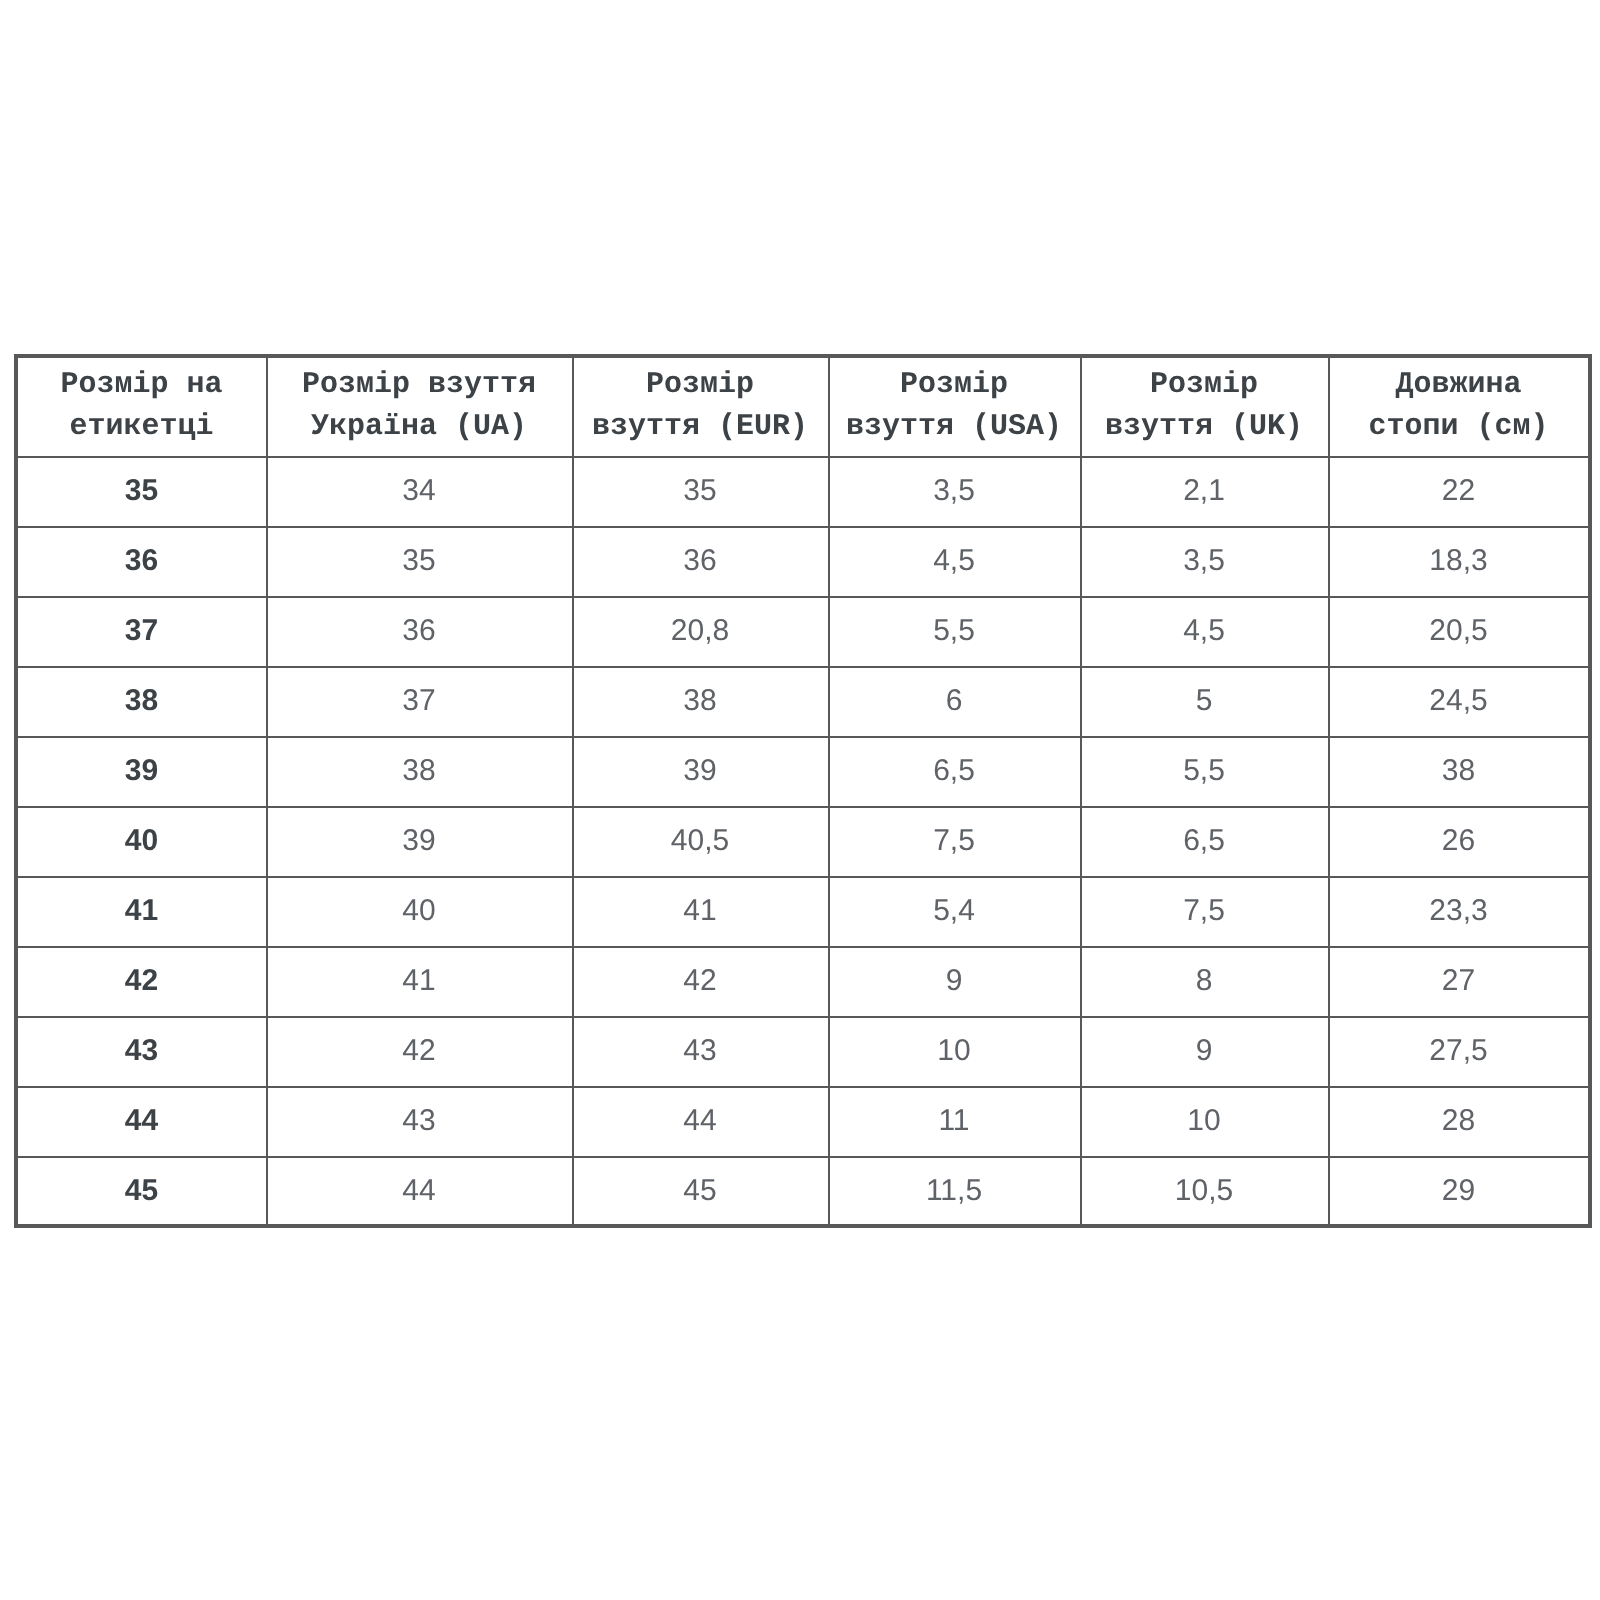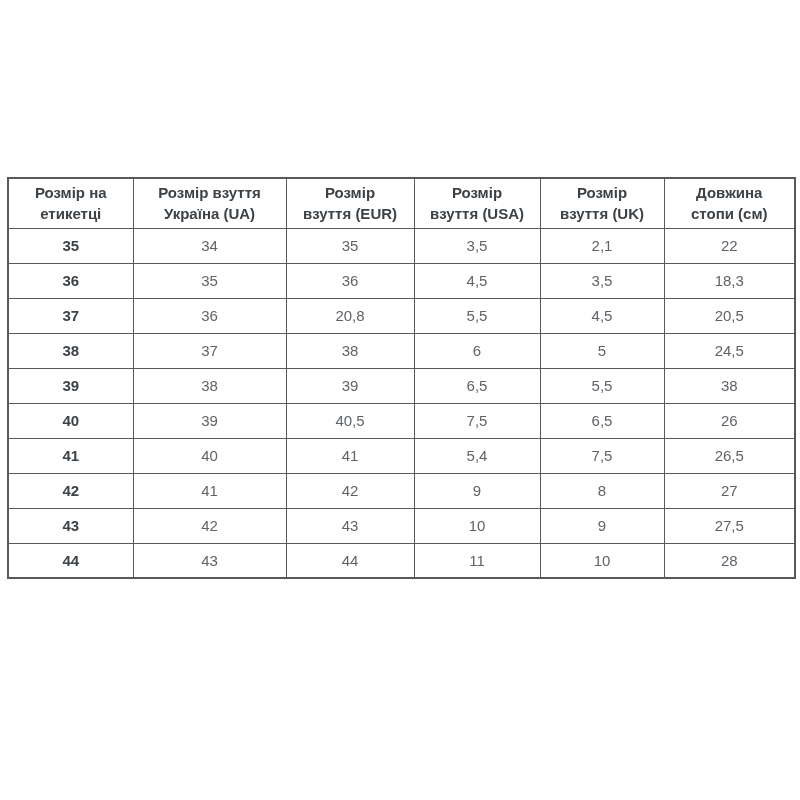--- a/index.html
+++ b/index.html
@@ -40,20 +40,21 @@
     vertical-align: middle;
     padding: 0 4px;
     overflow: hidden;
   }
   table.size-table th {
     height: 50px;
     font-size: 15px;
     font-weight: bold;
     color: var(--header_text);
     line-height: 1.45;
+    font-family: Liberation Mono, monospace;
   }
   table.size-table th .hline {
     display: block;
   }
   table.size-table td {
     height: 35px;
     font-size: 15px;
     font-weight: normal;
     color: var(--value_text);
   }
@@ -151,21 +152,21 @@
           <td>7,5</td>
           <td>6,5</td>
           <td>26</td>
         </tr>
         <tr>
           <td class="label-col">41</td>
           <td>40</td>
           <td>41</td>
           <td>5,4</td>
           <td>7,5</td>
-          <td>26,5</td>
+          <td>23,3</td>
         </tr>
         <tr>
           <td class="label-col">42</td>
           <td>41</td>
           <td>42</td>
           <td>9</td>
           <td>8</td>
           <td>27</td>
         </tr>
         <tr>
@@ -177,15 +178,23 @@
           <td>27,5</td>
         </tr>
         <tr>
           <td class="label-col">44</td>
           <td>43</td>
           <td>44</td>
           <td>11</td>
           <td>10</td>
           <td>28</td>
         </tr>
+        <tr>
+          <td class="label-col">45</td>
+          <td>44</td>
+          <td>45</td>
+          <td>11,5</td>
+          <td>10,5</td>
+          <td>29</td>
+        </tr>
       </tbody>
   </table>
 </div>
 
 </body></html>

